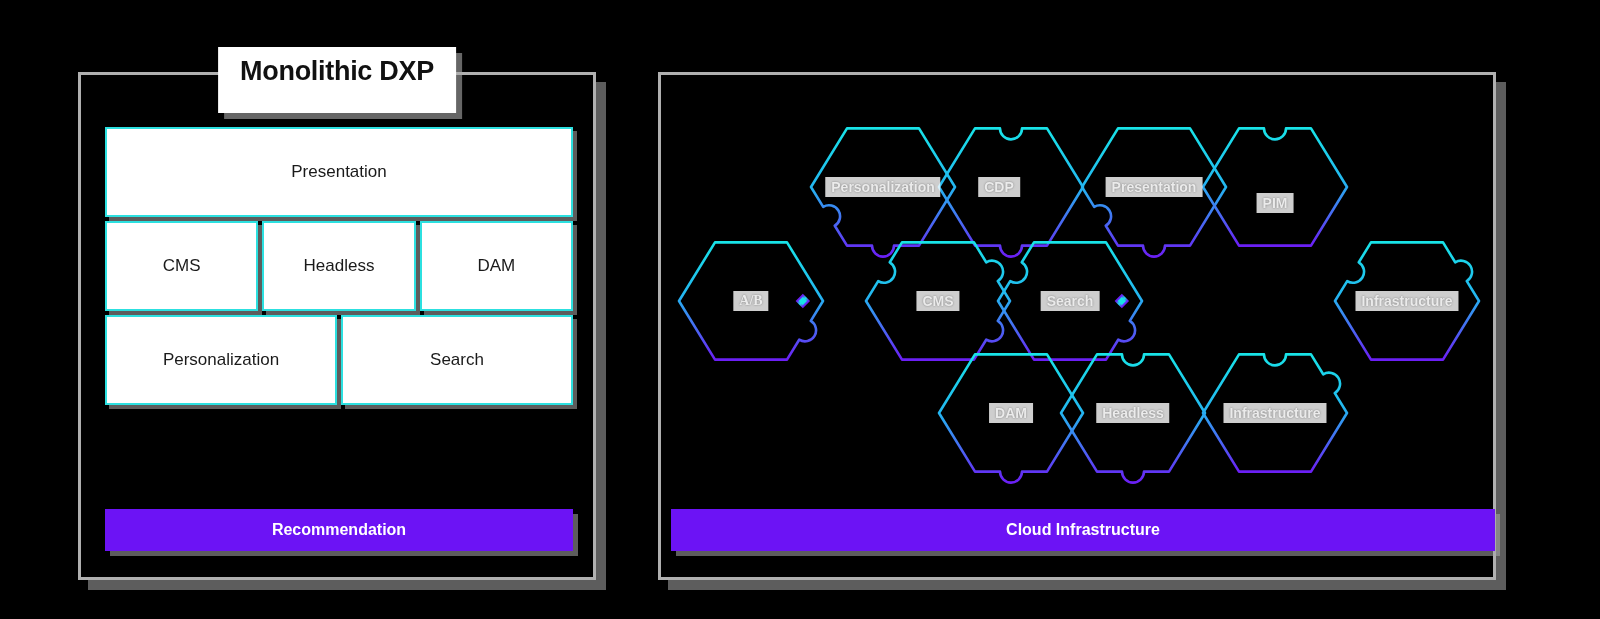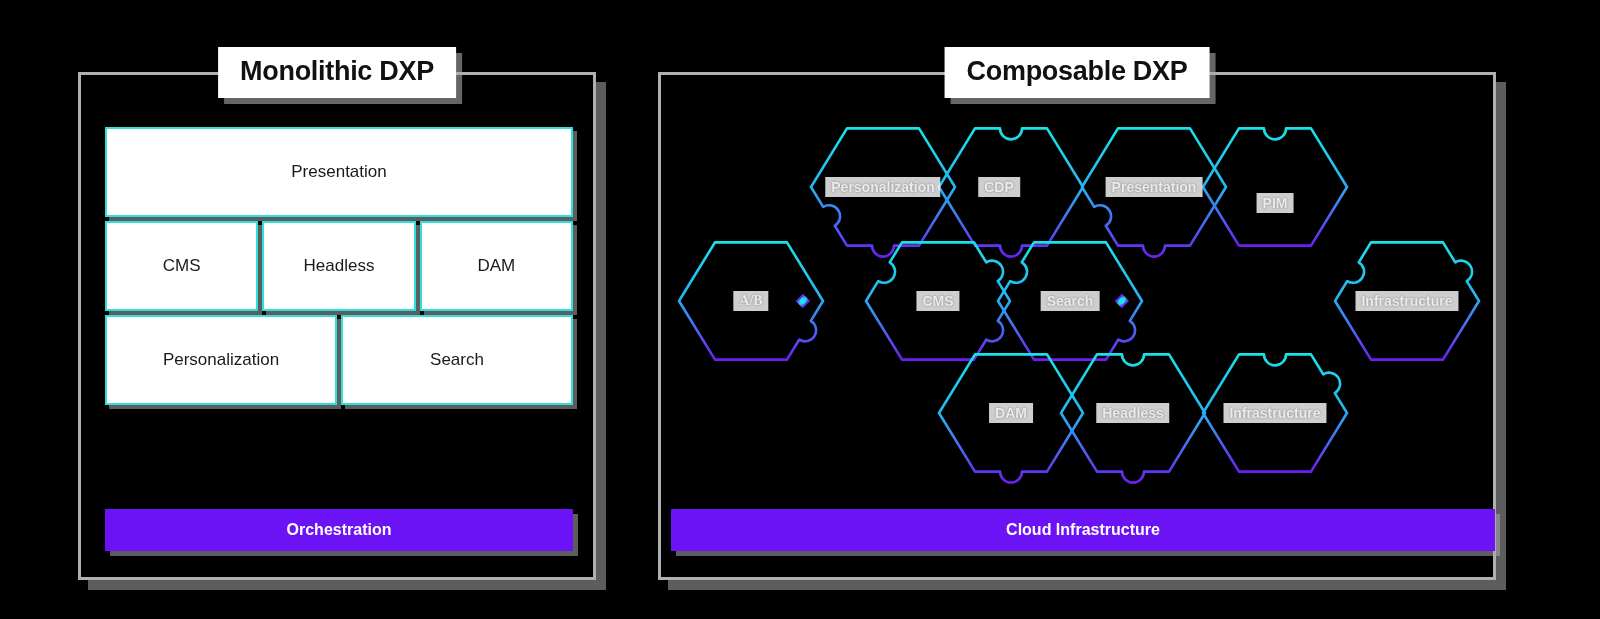--- a/index.html
+++ b/index.html
@@ -34,21 +34,21 @@
   .panel-title {
     position: absolute;
     top: -28px;
     left: 50%;
     transform: translateX(-50%);
     background: #ffffff;
     color: #111111;
     font-weight: bold;
     font-size: 27px;
     letter-spacing: -0.3px;
-    padding: 9px 22px 11px 22px;
+    padding: 9px 22px 26px 22px;
     white-space: nowrap;
     box-shadow: 6px 6px 0 0 rgba(170,170,170,0.6);
     z-index: 6;
   }
 
   
   .mono-body {
     position: absolute;
     left: 24px;
     top: 52px;
@@ -136,25 +136,24 @@
         <div class="mono-box">Headless</div>
         <div class="mono-box">DAM</div>
       </div>
 
       <div class="mono-row">
         <div class="mono-box">Personalization</div>
         <div class="mono-box">Search</div>
       </div>
     </div>
 
-    <div class="infra-bar">Orchestration</div>
+    <div class="infra-bar">Recommendation</div>
   </div>
 
   <div class="panel" id="panel-composable">
-    <div class="panel-title">Composable DXP</div>
 
     <div class="hive">
       <svg id="hive-svg" width="838" height="440" viewBox="0 0 838 440" style="position:absolute;left:0;top:0;overflow:visible">
         <defs>
           <linearGradient id="gradHex" x1="0" y1="0" x2="0" y2="1">
             <stop offset="0%" stop-color="#18e3e8"></stop>
             <stop offset="45%" stop-color="#23b7f0"></stop>
             <stop offset="100%" stop-color="#6b1ff5"></stop>
           </linearGradient>
           <linearGradient id="gradLine" x1="0" y1="0" x2="1" y2="0">

